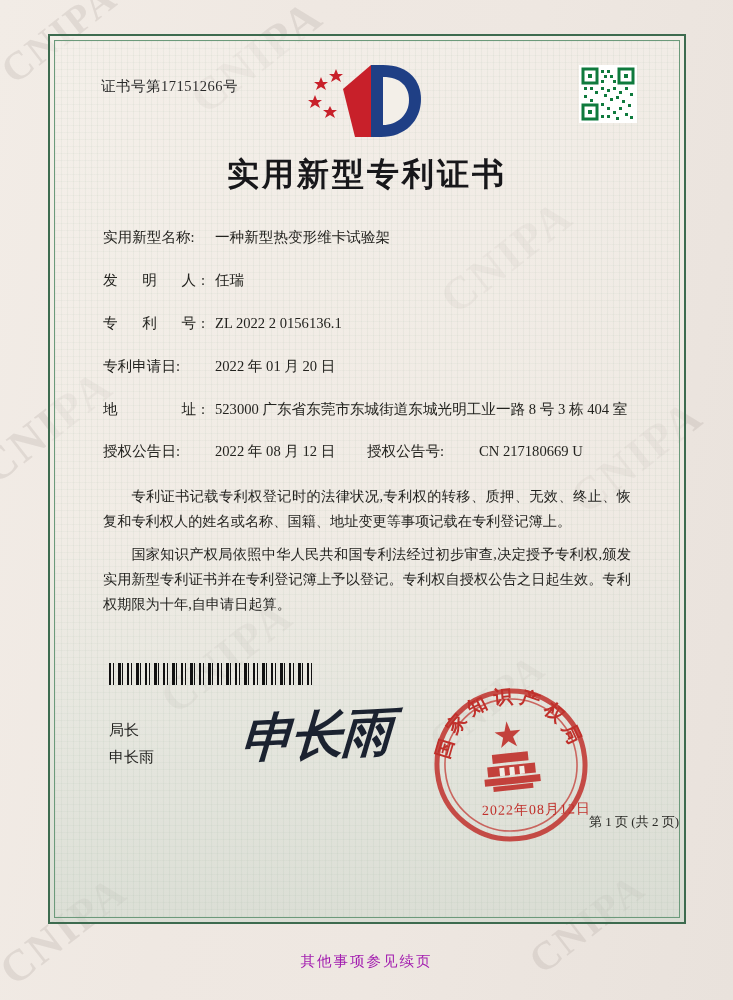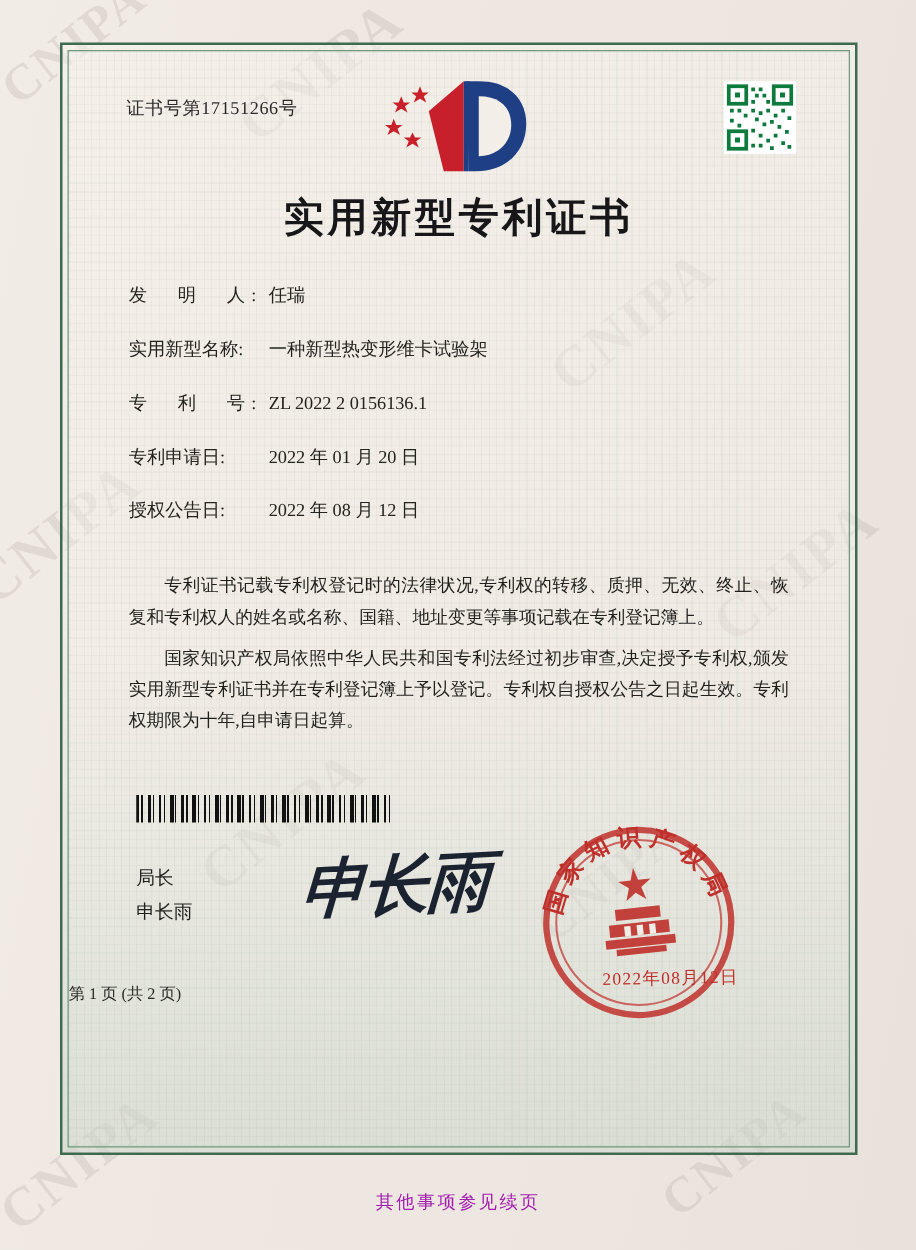--- a/index.html
+++ b/index.html
@@ -105,21 +105,21 @@
     margin-bottom:21px;
     line-height:1.5;
   }
   .f-label{
     flex:0 0 112px;
     letter-spacing:0px;
     white-space:nowrap;
   }
   .f-label.sp2{ letter-spacing:5px; }
   .f-value{ flex:1 1 auto; }
-  .field.two{ margin-bottom:37px;align-items:flex-end; }
+  .field.two{ margin-bottom:21px;align-items:flex-end; }
   .half{ display:flex; flex:1 1 50%; }
   .half .f-label{ flex:0 0 112px; }
 
   .para{
     font-size:14.2px;
     line-height:1.75;
     color:#1f1f1c;
     text-indent:2em;
     margin:0 12px 8px 12px;
     text-align:justify;
@@ -160,21 +160,21 @@
   }
   .seal-date{
     position:absolute; right:52px; bottom:22px;
     font-size:14px; color:#c0302b;
     letter-spacing:1px;
     transform:rotate(-1deg);
   }
 
   .page-num{
     position:absolute; bottom:10px; left:0; right:0;
-    text-align:left;
+    text-align:right;
     font-size:13px;
     color:#2a2a26;
   }
 
   .footer-note{
     position:absolute;
     left:0; right:0; top:952px;
     text-align:center;
     font-size:14.5px;
     letter-spacing:2px;
@@ -266,45 +266,53 @@
             </g>
           </svg>
         </div>
       </div>
 
       <div class="title">实用新型专利证书</div>
 
       <div class="fields">
 
         <div class="field">
+          <div class="f-label">实用新型名称:</div>
+          <div class="f-value">一种新型热变形维卡试验架</div>
+        </div>
+
+        <div class="field">
           <div class="f-label sp2">发　明　人:</div>
           <div class="f-value">任瑞</div>
         </div>
 
         <div class="field">
-          <div class="f-label">实用新型名称:</div>
-          <div class="f-value">一种新型热变形维卡试验架</div>
-        </div>
-
-        <div class="field">
           <div class="f-label sp2">专　利　号:</div>
           <div class="f-value">ZL 2022 2 0156136.1</div>
         </div>
 
         <div class="field">
           <div class="f-label">专利申请日:</div>
           <div class="f-value">2022 年 01 月 20 日</div>
         </div>
 
 
+        <div class="field">
+          <div class="f-label sp2">地　　　址:</div>
+          <div class="f-value">523000 广东省东莞市东城街道东城光明工业一路 8 号 3 栋 404 室</div>
+        </div>
 
         <div class="field two">
           <div class="half">
             <div class="f-label">授权公告日:</div>
             <div class="f-value">2022 年 08 月 12 日</div>
+          </div>
+          <div class="half">
+            <div class="f-label">授权公告号:</div>
+            <div class="f-value">CN 217180669 U</div>
           </div>
         </div>
       </div>
 
       <p class="para">专利证书记载专利权登记时的法律状况,专利权的转移、质押、无效、终止、恢复和专利权人的姓名或名称、国籍、地址变更等事项记载在专利登记簿上。</p>
       <p class="para">国家知识产权局依照中华人民共和国专利法经过初步审查,决定授予专利权,颁发实用新型专利证书并在专利登记簿上予以登记。专利权自授权公告之日起生效。专利权期限为十年,自申请日起算。</p>
 
       <div class="barcode"></div>
 
       <div class="sig-block">

